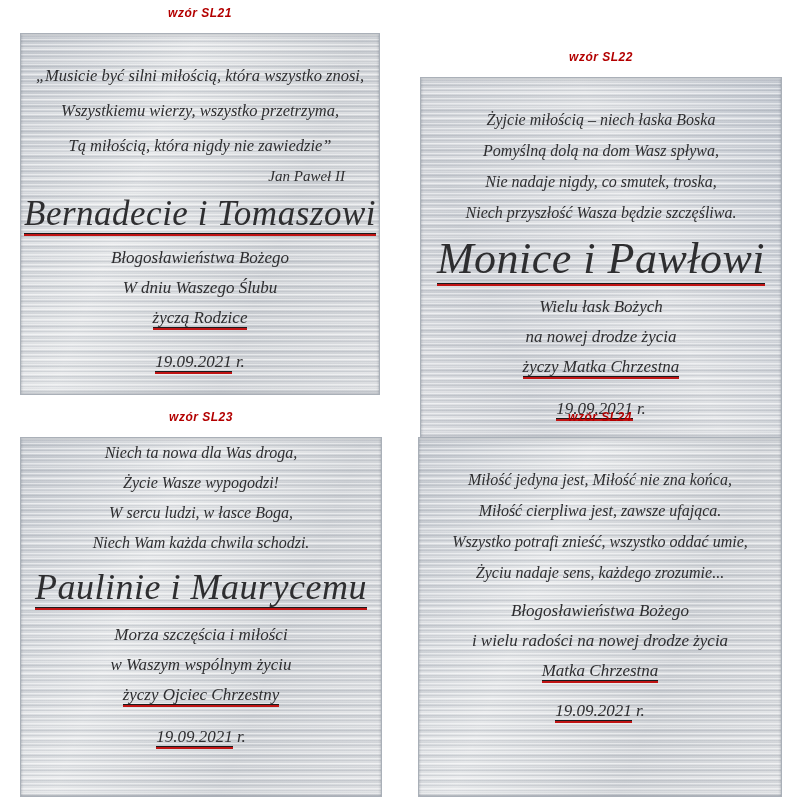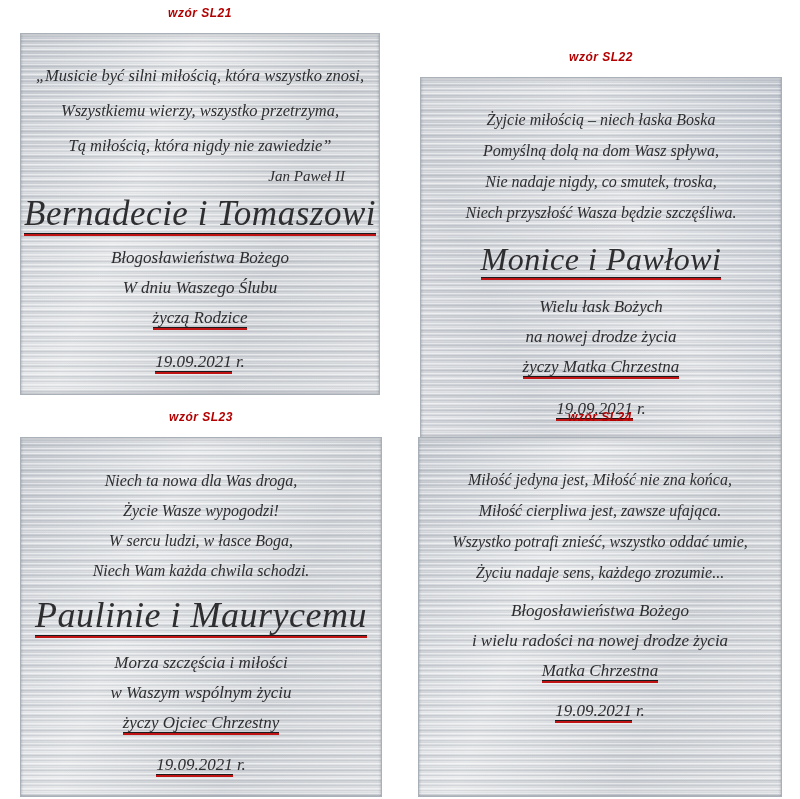--- a/index.html
+++ b/index.html
@@ -50,37 +50,37 @@
         rgba(255,255,255,.50) 0px, rgba(255,255,255,.50) 1px,
         rgba(255,255,255,0) 1px,  rgba(255,255,255,0) 2px,
         rgba(118,126,140,.16) 2px, rgba(118,126,140,.16) 3px,
         rgba(255,255,255,0) 3px,  rgba(255,255,255,0) 5px),
       repeating-linear-gradient(180deg,
         rgba(255,255,255,.22) 0px, rgba(255,255,255,.22) 2px,
         rgba(130,138,150,.10) 5px, rgba(130,138,150,.10) 7px,
         rgba(255,255,255,0) 9px,  rgba(255,255,255,0) 13px),
       linear-gradient(248deg, #c5cad2 0%, #dfe1e4 40%, #d0d3d8 75%, #dadce0 100%);
   }
-  .cell-3 .plaque { height:360px; padding-top:28px;
+  .cell-3 .plaque { height:360px; 
     background-color:#dadcdf;
     }
   .cell-4 .plaque { height:360px; padding-top:26px;
     background-color:#d8dadd;
     }
 
   .q   { font-size:16px; white-space:nowrap; }
   .cell-1 .q { line-height:35px; font-size:16.5px; }
   .cell-2 .q, .cell-4 .q { line-height:31px; }
   .cell-3 .q { line-height:30px; }
 
   .attr { align-self:flex-end; padding-right:34px; font-size:15px; line-height:26px; }
 
   .names { font-weight:400; font-size:35px; line-height:46px; letter-spacing:0.5px; white-space:nowrap; }
   .cell-1 .names { margin-top:2px; }
-  .cell-2 .names { margin-top:8px; font-size:32px; }
+  .cell-2 .names { margin-top:8px; font-size:44px; }
   .cell-3 .names { margin-top:6px; font-size:36px; }
   .cell-4 .names { margin-top:8px; font-size:34px; line-height:44px; }
 
   .d, .sig { font-size:17px; line-height:30px; white-space:nowrap; }
   .cell-1 .d, .cell-1 .sig { line-height:30px; }
   .d:first-of-type { }
   .ded-start { margin-top:6px; }
   .cell-2 .ded-start { margin-top:10px; }
   .cell-3 .ded-start { margin-top:10px; }
   .cell-4 .ded-start { margin-top:8px; }

